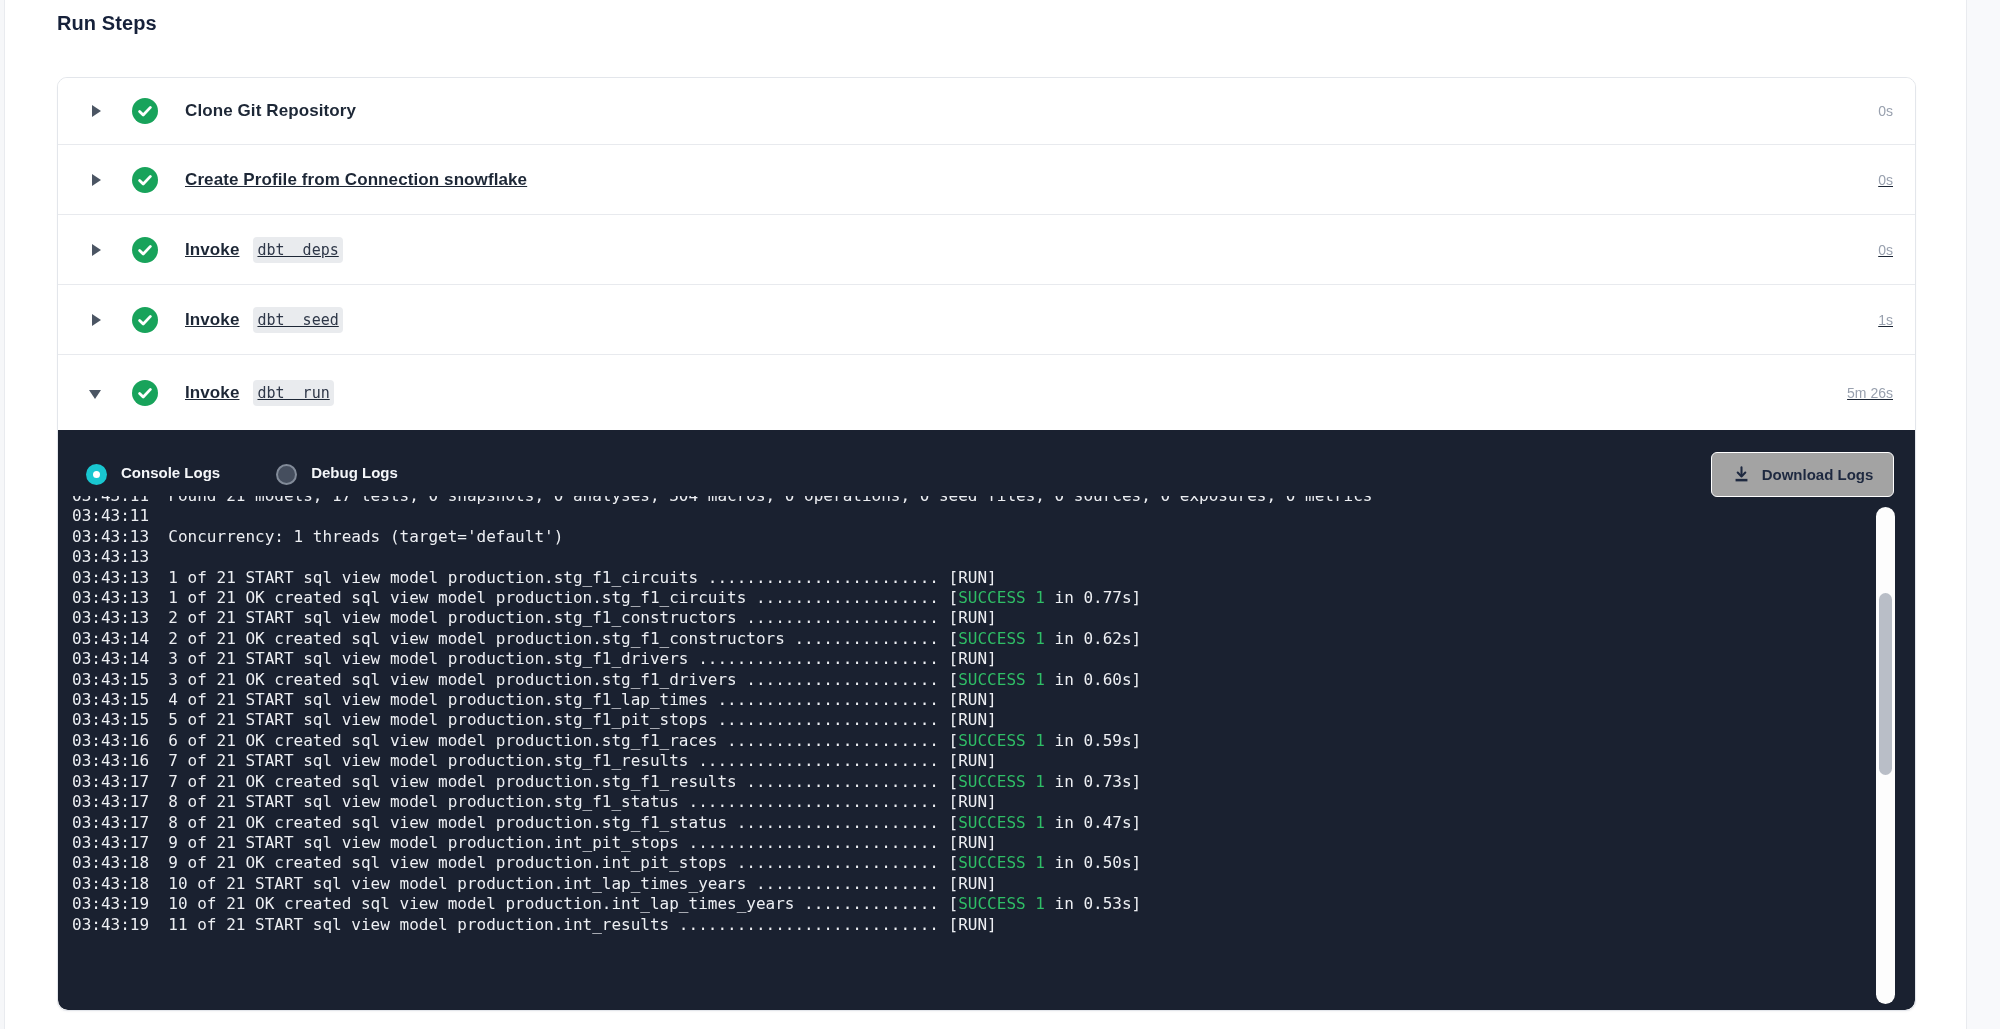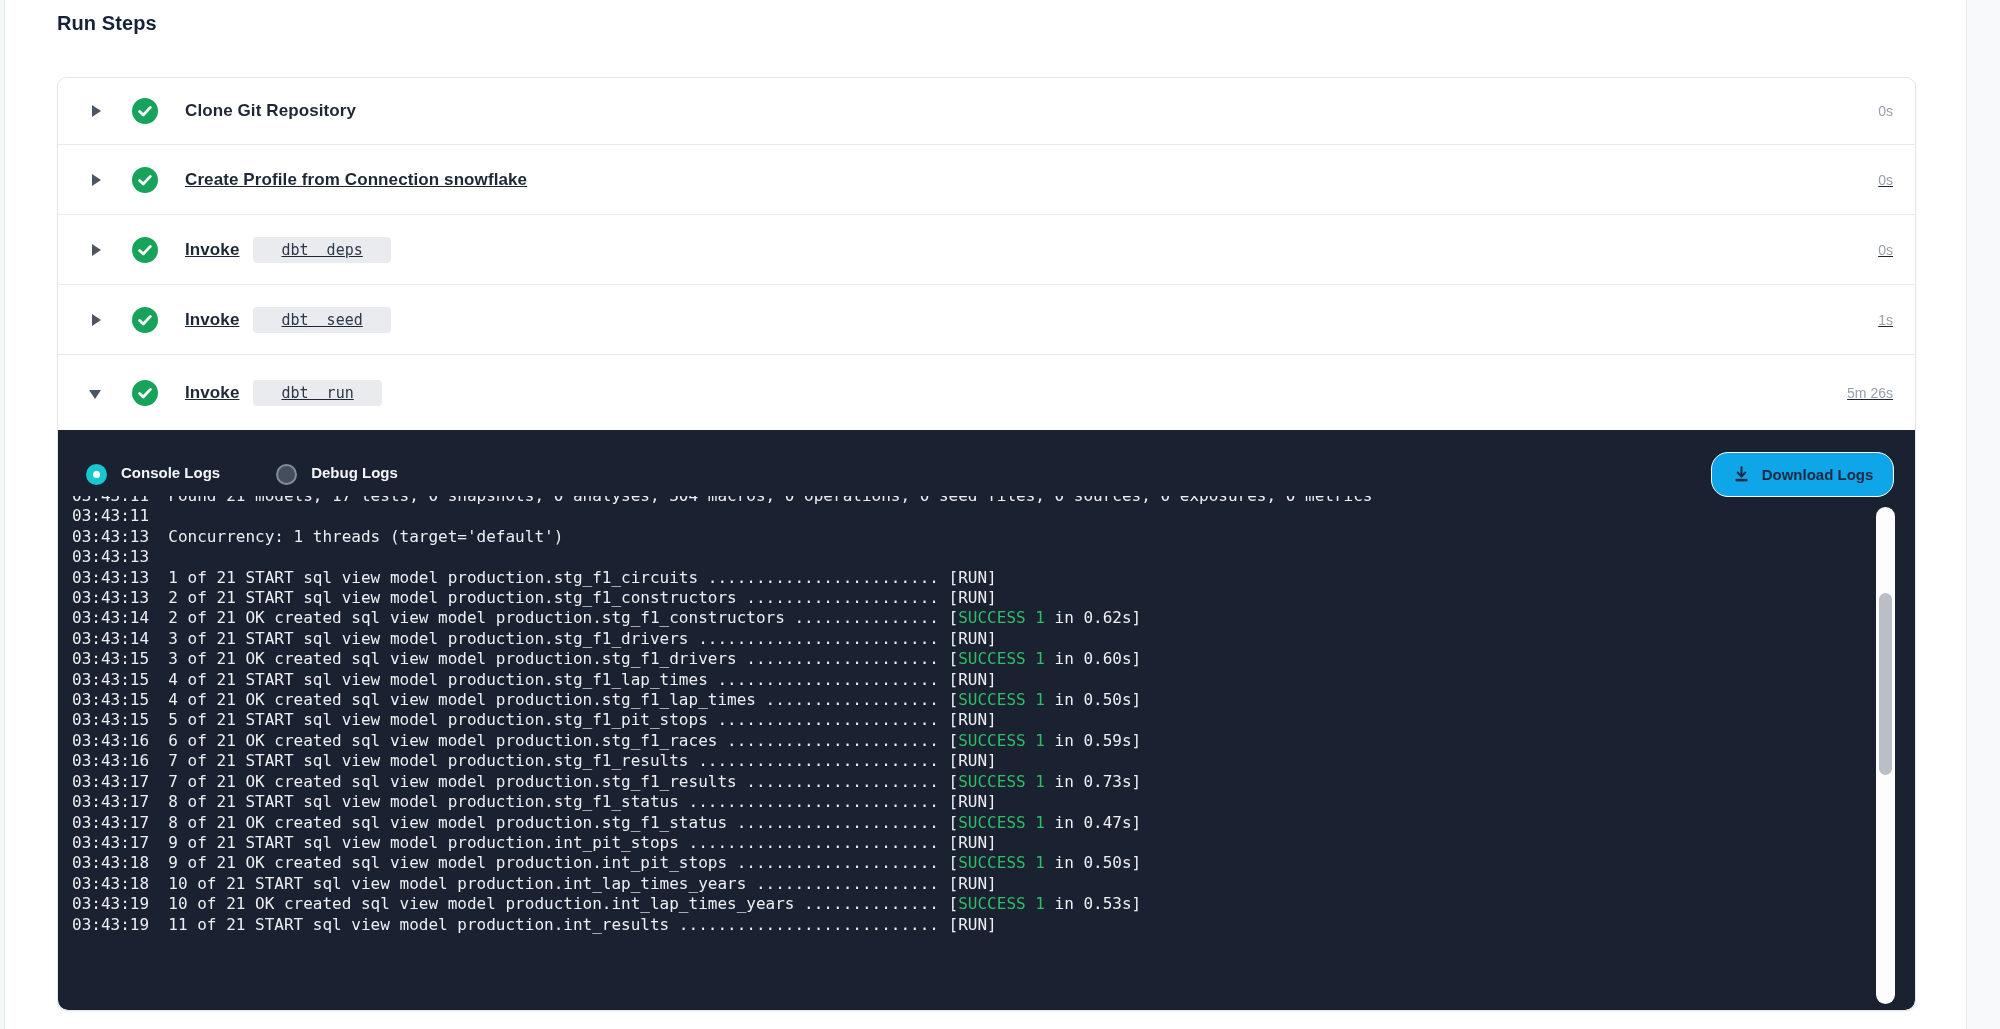--- a/index.html
+++ b/index.html
@@ -41,21 +41,21 @@
   }
   .chev.down::before {
     content: ""; position: absolute; left: 0; top: 4px;
     border-top: 9px solid #4b5563; border-left: 6px solid transparent; border-right: 6px solid transparent;
   }
   .check-wrap { width: 26px; height: 26px; margin-left: 29px; flex: 0 0 auto; }
   .step-label { margin-left: 27px; font-size: 17px; font-weight: 700; color: #1d2736; letter-spacing: .1px; text-align: right; }
   .cmd-badge {
     margin-left: 14px; background: #e9ebee; color: #2e3748;
     font-family: "DejaVu Sans Mono", monospace; font-size: 15px;
-    padding: 4px 28px; border-radius: 4px; white-space: pre;
+    padding: 4px 4px; border-radius: 4px; white-space: pre;
   }
   .duration { margin-left: auto; font-size: 14px; color: #98a0ae; }
   
   .console {
     position: relative; flex: 1 1 auto; background: #1a2130;
     border-bottom-left-radius: 10px; border-bottom-right-radius: 10px;
   }
   .console-header {
     display: flex; align-items: center; padding: 22px 21px 0 28px; height: 67px;
   }
@@ -65,22 +65,22 @@
   }
   .radio-circle.on { background: #19c7d1; }
   .radio-circle.on::after {
     content: ""; position: absolute; left: 7px; top: 7px; width: 7px; height: 7px;
     border-radius: 50%; background: #ffffff;
   }
   .radio-circle.off { background: #454e5e; border: 2.5px solid #828b99; }
   .radio-label { margin-left: 14px; font-size: 15px; font-weight: 700; color: #f4f6f9; }
   .download-btn {
     margin-left: auto; display: flex; align-items: center; justify-content: center;
-    width: 183px; height: 45px; background: #0ea5e9; border: 1px solid #ffffff;
-    border-radius: 17px; cursor: pointer; font-family: "Liberation Sans", sans-serif;
+    width: 183px; height: 45px; background: #a3a3a3; border: 1px solid #ffffff;
+    border-radius: 6px; cursor: pointer; font-family: "Liberation Sans", sans-serif;
   }
   .download-btn svg { margin-right: 11px; }
   .download-label { font-size: 15px; font-weight: 700; color: #1e2940; }
   .log-viewport {
     position: absolute; left: 14px; top: 66px; width: 1800px; height: 514px; overflow: hidden;
   }
   .log-line {
     font-family: "DejaVu Sans Mono", monospace; font-size: 16px; line-height: 20.4px;
     color: #edeff3; white-space: pre;
   }
@@ -182,26 +182,26 @@
       </button>
     </div>
 
     <div class="log-viewport">
       <div id="log-mount">
           <div class="log-line">03:43:11  Found 21 models, 17 tests, 0 snapshots, 0 analyses, 304 macros, 0 operations, 0 seed files, 0 sources, 0 exposures, 0 metrics</div>
           <div class="log-line">03:43:11  </div>
           <div class="log-line">03:43:13  Concurrency: 1 threads (target='default')</div>
           <div class="log-line">03:43:13  </div>
           <div class="log-line">03:43:13  1 of 21 START sql view model production.stg_f1_circuits ........................ [RUN]</div>
+          <div class="log-line">03:43:13  1 of 21 OK created sql view model production.stg_f1_circuits ................... [<span class="log-green">SUCCESS 1</span> in 0.77s]</div>
           <div class="log-line">03:43:13  2 of 21 START sql view model production.stg_f1_constructors .................... [RUN]</div>
           <div class="log-line">03:43:14  2 of 21 OK created sql view model production.stg_f1_constructors ............... [<span class="log-green">SUCCESS 1</span> in 0.62s]</div>
           <div class="log-line">03:43:14  3 of 21 START sql view model production.stg_f1_drivers ......................... [RUN]</div>
           <div class="log-line">03:43:15  3 of 21 OK created sql view model production.stg_f1_drivers .................... [<span class="log-green">SUCCESS 1</span> in 0.60s]</div>
           <div class="log-line">03:43:15  4 of 21 START sql view model production.stg_f1_lap_times ....................... [RUN]</div>
-          <div class="log-line">03:43:15  4 of 21 OK created sql view model production.stg_f1_lap_times .................. [<span class="log-green">SUCCESS 1</span> in 0.50s]</div>
           <div class="log-line">03:43:15  5 of 21 START sql view model production.stg_f1_pit_stops ....................... [RUN]</div>
           <div class="log-line">03:43:16  6 of 21 OK created sql view model production.stg_f1_races ...................... [<span class="log-green">SUCCESS 1</span> in 0.59s]</div>
           <div class="log-line">03:43:16  7 of 21 START sql view model production.stg_f1_results ......................... [RUN]</div>
           <div class="log-line">03:43:17  7 of 21 OK created sql view model production.stg_f1_results .................... [<span class="log-green">SUCCESS 1</span> in 0.73s]</div>
           <div class="log-line">03:43:17  8 of 21 START sql view model production.stg_f1_status .......................... [RUN]</div>
           <div class="log-line">03:43:17  8 of 21 OK created sql view model production.stg_f1_status ..................... [<span class="log-green">SUCCESS 1</span> in 0.47s]</div>
           <div class="log-line">03:43:17  9 of 21 START sql view model production.int_pit_stops .......................... [RUN]</div>
           <div class="log-line">03:43:18  9 of 21 OK created sql view model production.int_pit_stops ..................... [<span class="log-green">SUCCESS 1</span> in 0.50s]</div>
           <div class="log-line">03:43:18  10 of 21 START sql view model production.int_lap_times_years ................... [RUN]</div>
           <div class="log-line">03:43:19  10 of 21 OK created sql view model production.int_lap_times_years .............. [<span class="log-green">SUCCESS 1</span> in 0.53s]</div>

